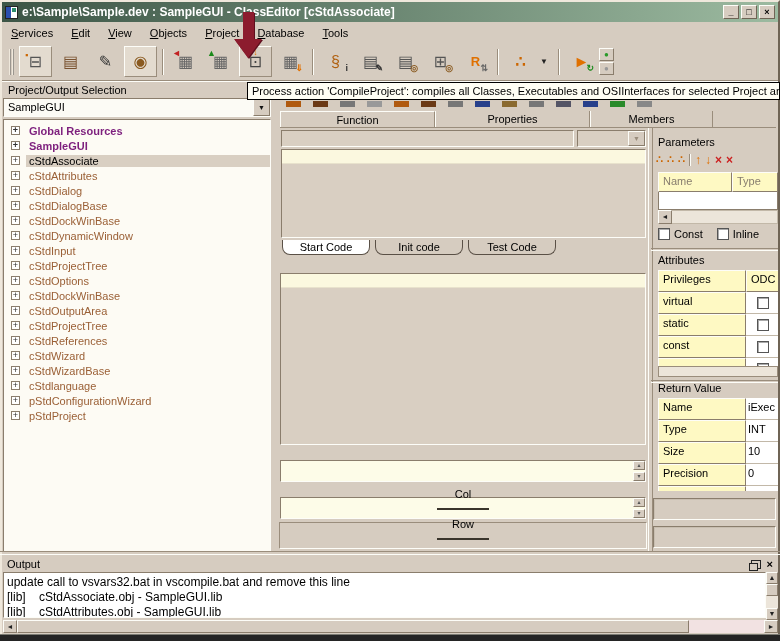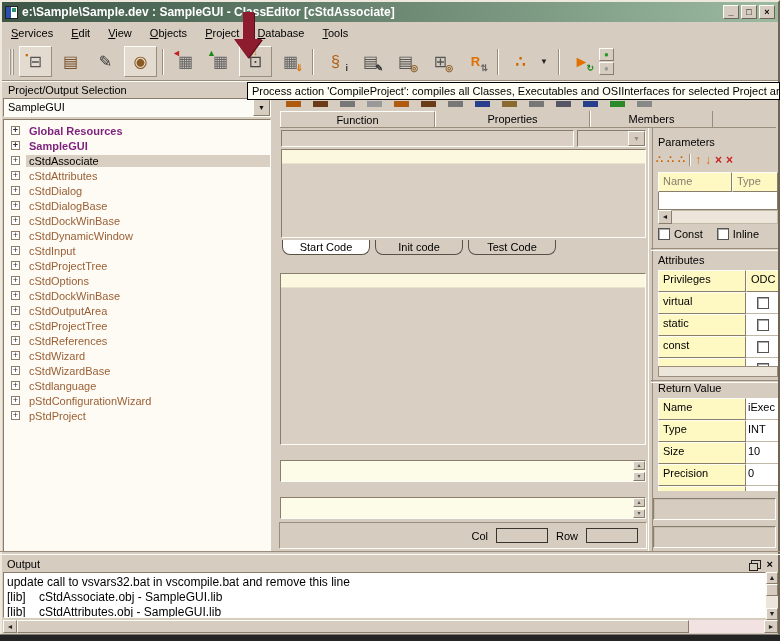--- a/index.html
+++ b/index.html
@@ -127,21 +127,21 @@
   .codetab.active { background:#fff; }
   .sec-label { height:13px; line-height:13px;margin-top:20px; }
   .code-area { left:280px; top:273px; width:366px; height:172px; background:#d9cfc2; }
   .field { background:#fdfce8; display:flex; }
   .field .fval { flex:1; }
   .spincol { width:12px; display:flex; flex-direction:column; justify-content:space-between; }
   .spin { height:9px; background:#d6ccc0; border:1px solid; border-color:#fdfdf8 #8a7d6c #8a7d6c #fdfdf8;
     font-size:6px; line-height:7px; text-align:center; color:#555; }
   .statusbar { left:279px; top:522px; width:368px; height:27px; border:1px solid;
     border-color:#9a8d7c #fdfdf8 #fdfdf8 #9a8d7c; display:flex; align-items:center;
-    justify-content:flex-end; gap:8px; padding:8px 8px; }
+    justify-content:flex-end; gap:8px; padding:8px 8px;flex-direction:column; }
   .sb-box { width:52px; height:15px; background:#d6ccc0; border:1px solid #3a352c; }
 
   
   .vsplit { left:648px; top:128px; width:5px; height:424px;
     border-left:1px solid #fdfdf8; border-right:1px solid #9a8d7c; }
 
   
   .rightpanel { left:651px; top:128px; width:127px; height:424px; overflow:hidden; }
   .rp-title { position:absolute; left:7px; }
   .rp-icons { position:absolute; left:5px; top:24px; display:flex; align-items:center; gap:4px; height:15px; }

